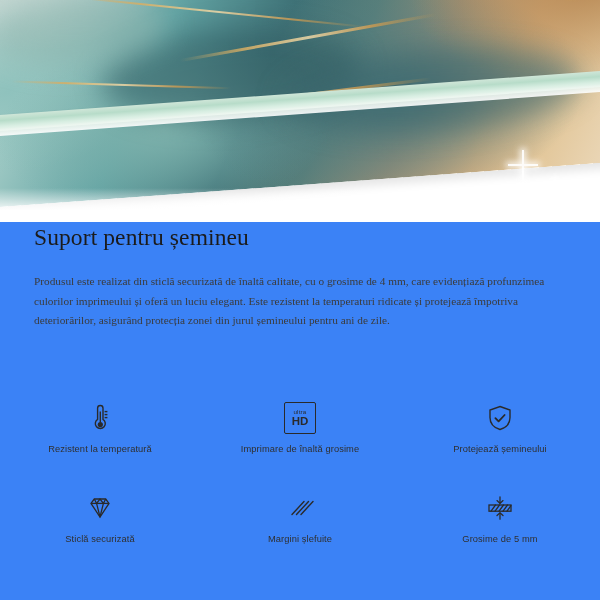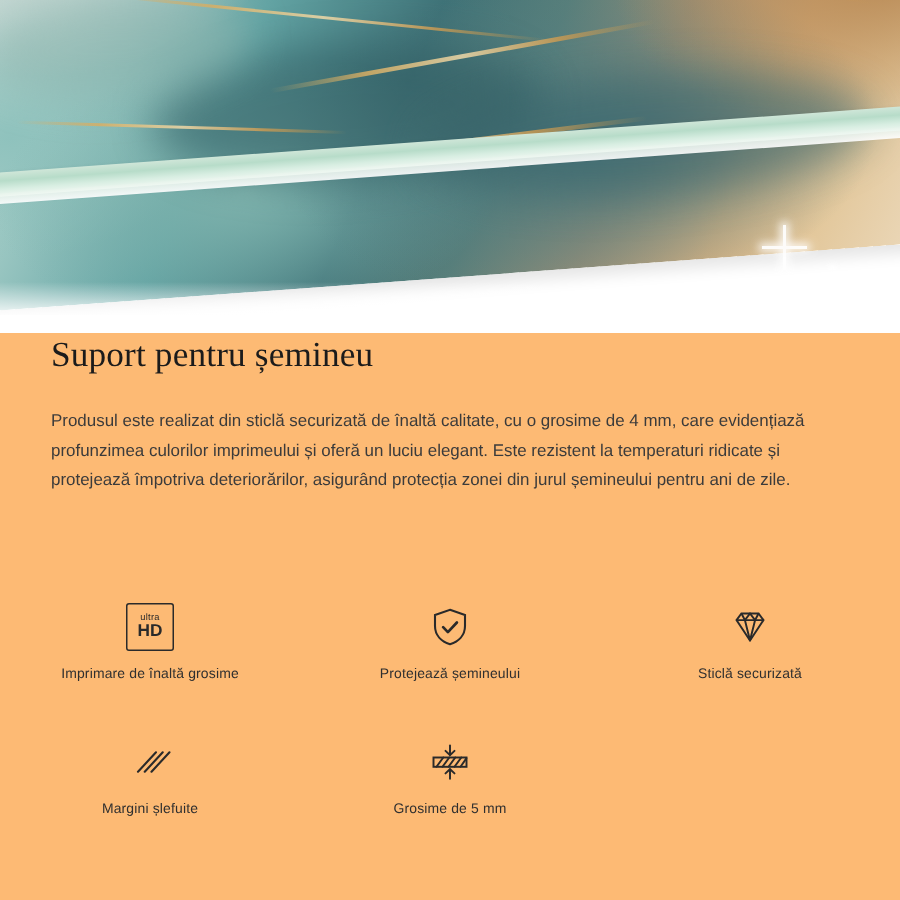--- a/index.html
+++ b/index.html
@@ -10,21 +10,21 @@
     width: 600px;
     height: 600px;
     background: #ffffff;
     font-family: "Liberation Sans", sans-serif;
     overflow: hidden;
   }
   .page {
     position: relative;
     width: 600px;
     height: 600px;
-    background: #fdba74;
+    background: #3b82f6;
     overflow: hidden;
   }
 
   
   .hero {
     position: relative;
     width: 600px;
     height: 222px;
     background: #ffffff;
     overflow: hidden;
@@ -151,20 +151,21 @@
     color: #1b1b1b;
     letter-spacing: 0.1px;
   }
   .headline .line2 { display: block; }
   .paragraph {
     margin: 19px 0 0 0;
     padding: 0 46px 0 34px;
     font-size: 11.3px;
     line-height: 19.5px;
     color: #3b3b3b;
+    font-family: Liberation Serif, serif;
   }
 
   
   .features {
     position: absolute;
     left: 0;
     top: 398px;
     width: 600px;
     display: grid;
     grid-template-columns: repeat(3, 1fr);
@@ -244,20 +245,33 @@
 
   <div class="content">
     <h1 class="headline">
       <span>Suport pentru șemineu</span>
     </h1>
     <p class="paragraph">Produsul este realizat din sticlă securizată de înaltă calitate, cu o grosime de 4 mm, care evidențiază profunzimea culorilor imprimeului și oferă un luciu elegant. Este rezistent la temperaturi ridicate și protejează împotriva deteriorărilor, asigurând protecția zonei din jurul șemineului pentru ani de zile.</p>
   </div>
 
   <div class="features">
 
+    <div class="feature">
+      <div class="feature-icon">
+        <svg width="34" height="34" viewBox="0 0 34 34" fill="none" stroke="#2a2a2a" stroke-width="1.4">
+          <path d="M14.6 7.2a2.7 2.7 0 0 1 5.4 0v11.1a5 5 0 1 1-5.4 0V7.2Z"></path>
+          <line x1="17.3" y1="10.5" x2="17.3" y2="21.2"></line>
+          <circle cx="17.3" cy="23.6" r="2.6" fill="#2a2a2a" stroke="none"></circle>
+          <line x1="21.6" y1="10.6" x2="24.4" y2="10.6"></line>
+          <line x1="21.6" y1="13.6" x2="24.4" y2="13.6"></line>
+          <line x1="21.6" y1="16.6" x2="24.4" y2="16.6"></line>
+        </svg>
+      </div>
+      <div class="feature-label">Rezistent la temperatură</div>
+    </div>
 
     <div class="feature">
       <div class="feature-icon">
         <div class="hd-box">
           <span class="hd-top">ultra</span>
           <span class="hd-bottom">HD</span>
         </div>
       </div>
       <div class="feature-label">Imprimare de înaltă grosime</div>
     </div>

